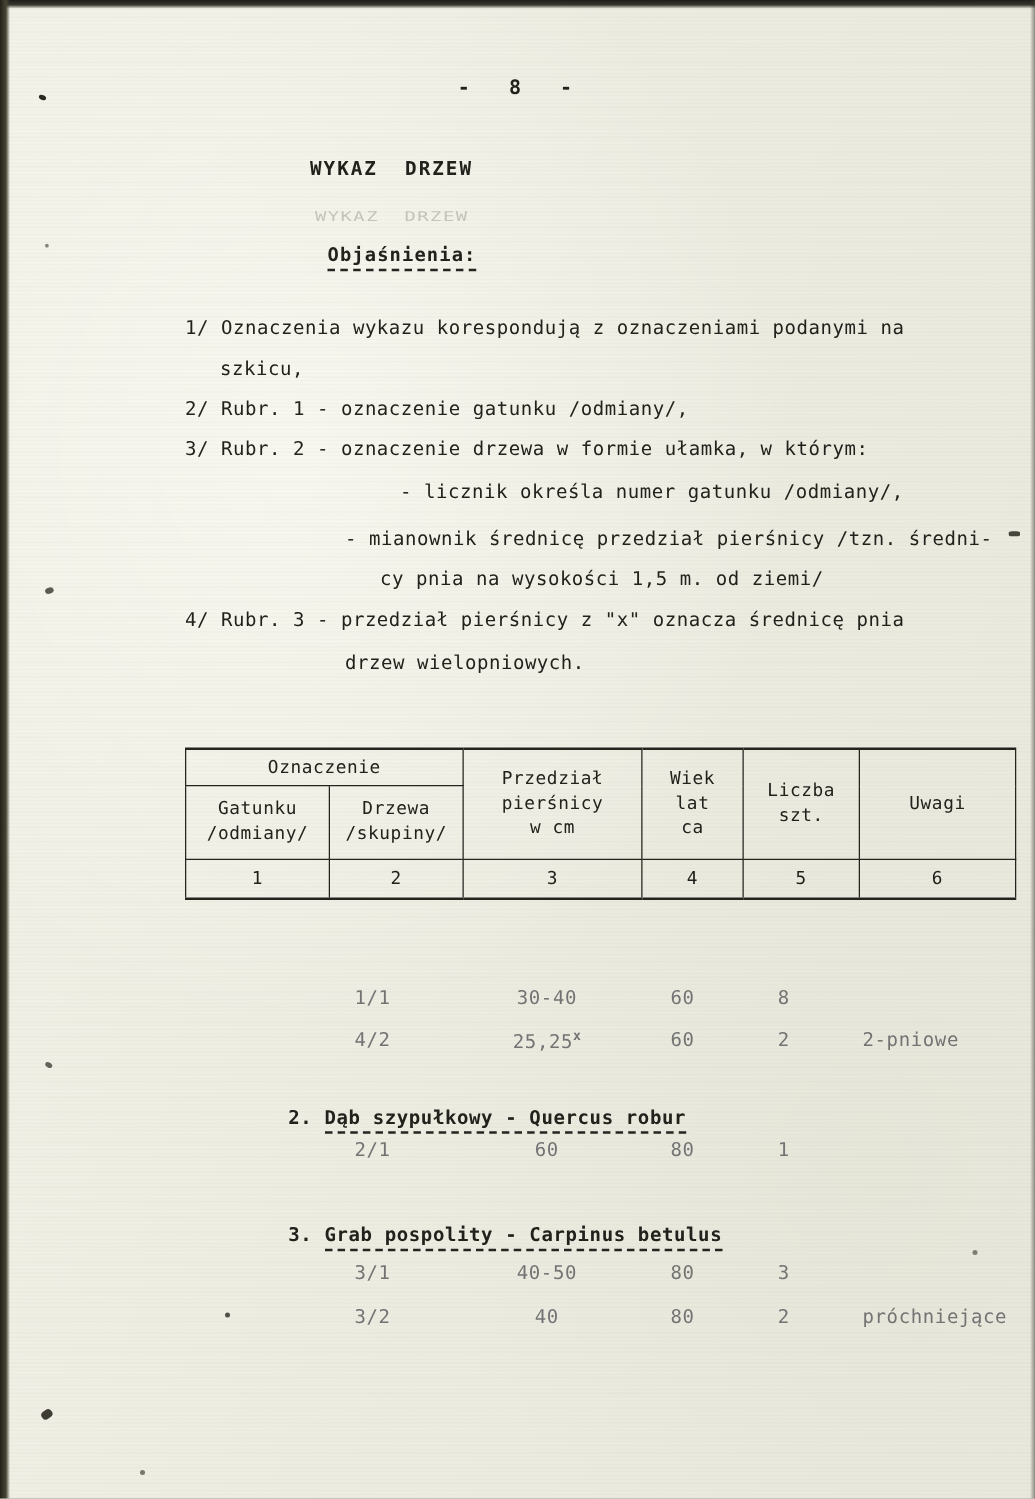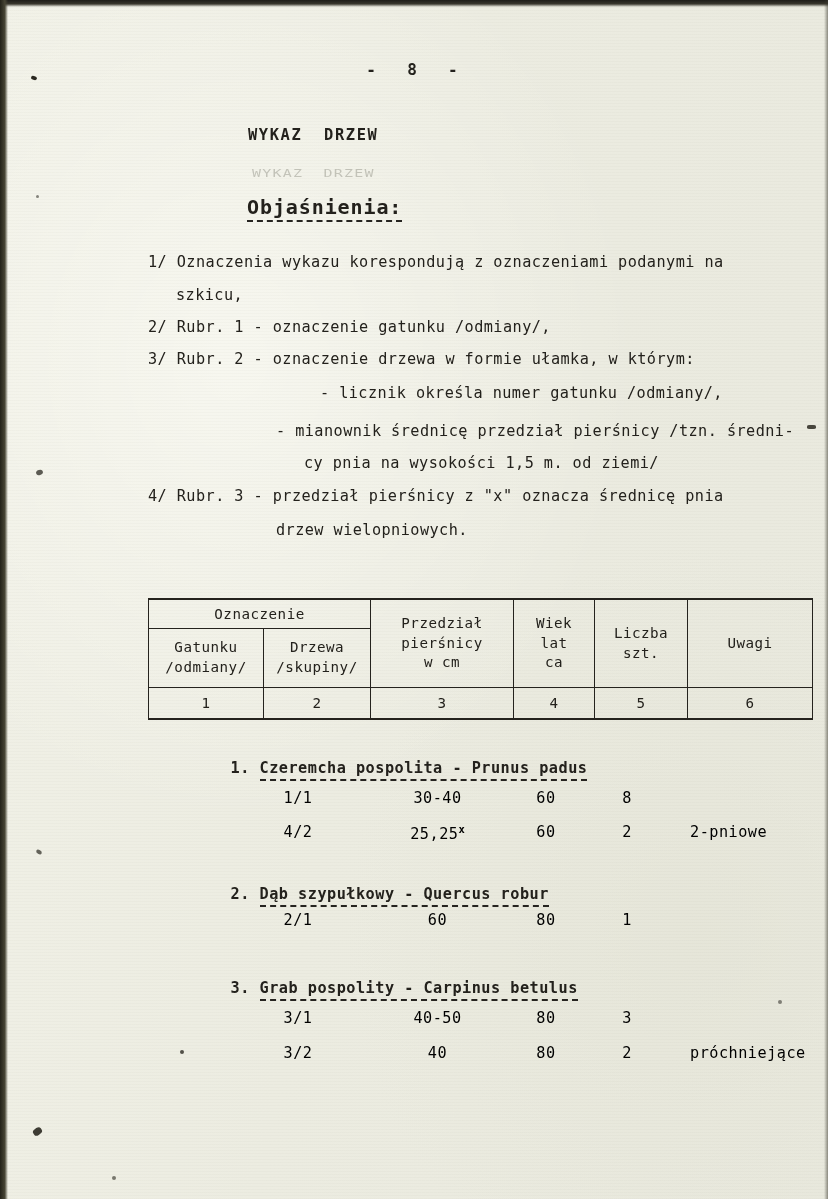--- a/index.html
+++ b/index.html
@@ -92,22 +92,22 @@
     left: 252px; top: 168px;
     font-size: 15px;
     letter-spacing: 1.2px;
     color: rgba(90,88,76,0.30);
     filter: blur(0.6px);
     transform: scaleY(0.72);
     transform-origin: left top;
   }
 
   .section-head {
-    left: 247px; top: 197px;
-    font-size: 20px;
+    left: 262px; top: 197px;
+    font-size: 15px;
     font-weight: bold;
     letter-spacing: 0.9px;
     border-bottom: 2px dashed #262420;
     padding-bottom: 3px;
     text-align: center;
   }
 
   
   .note { font-size: 15.2px; letter-spacing: 0.45px; }
 
@@ -147,21 +147,21 @@
   .species .idx { font-weight: bold; }
   .species .name {
     border-bottom: 2px dashed #262420;
     padding-bottom: 2px;
   }
 
   .row-cell {
     position: absolute;
     font-size: 15.2px;
     letter-spacing: 0.5px;
-    color: #000000;
+    color: #737373;
     white-space: pre;
   }
   .c-mark  { left: 263px; width: 70px; text-align: center; }
   .c-diam  { left: 380px; width: 115px; text-align: center; }
   .c-age   { left: 510px; width: 72px; text-align: center; }
   .c-count { left: 592px; width: 70px; text-align: center; }
   .c-note  { left: 690px; width: 140px; text-align: left; }
 
   .sup {
     font-size: 10.5px;
@@ -245,23 +245,20 @@
         <td class="cell-num outer-b">1</td>
         <td class="cell-num outer-b">2</td>
         <td class="cell-num outer-b">3</td>
         <td class="cell-num outer-b">4</td>
         <td class="cell-num outer-b">5</td>
         <td class="cell-num outer-b">6</td>
       </tr>
     </tbody>
   </table>
 
-  <div class="tw species" style="left:192px; top:746px;">
-    <span class="idx">1.</span><span> </span><span class="name">Czeremcha pospolita - Prunus padus</span>
-  </div>
 
   <div class="row-cell c-mark" style="top:789px;">1/1</div>
   <div class="row-cell c-diam" style="top:789px;"><span>30-40</span></div>
   <div class="row-cell c-age" style="top:789px;">60</div>
   <div class="row-cell c-count" style="top:789px;">8</div>
   <div class="row-cell c-note" style="top:789px;"></div>
 
   <div class="row-cell c-mark" style="top:823px;">4/2</div>
   <div class="row-cell c-diam" style="top:823px;"><span>25,25</span><span class="sup">x</span></div>
   <div class="row-cell c-age" style="top:823px;">60</div>

